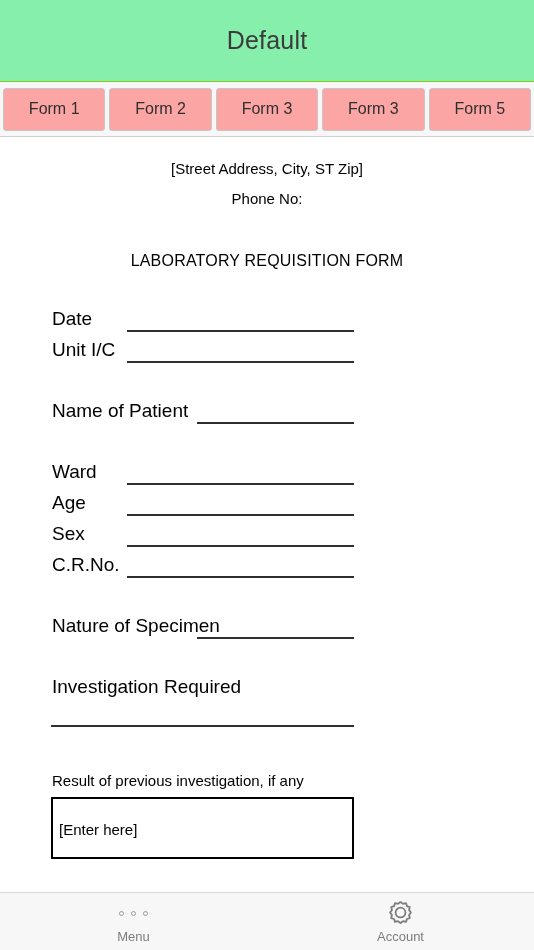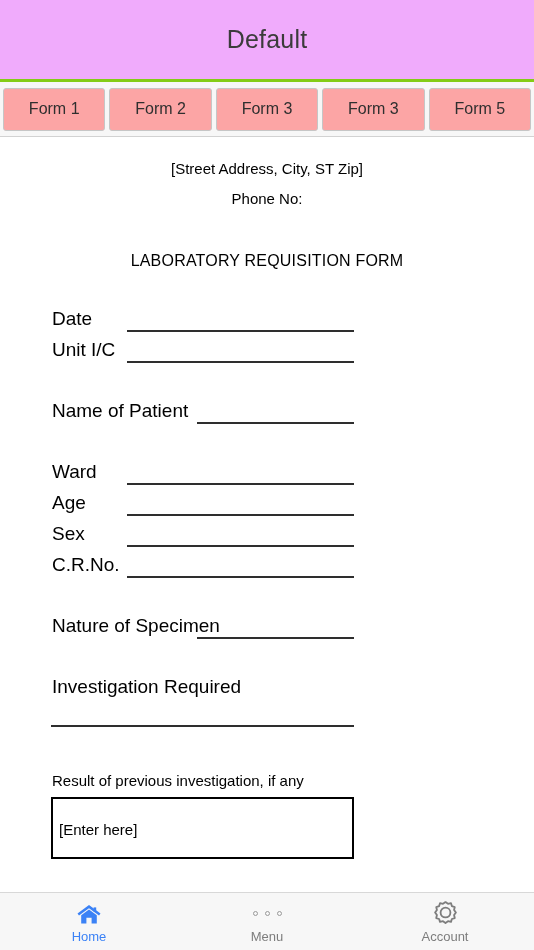--- a/index.html
+++ b/index.html
@@ -17,22 +17,22 @@
     width: 534px;
     height: 950px;
     display: flex;
     flex-direction: column;
     background: #ffffff;
   }
 
   
   .titlebar {
     height: 82px;
-    background: #f0abfc;
-    border-bottom: 3px solid #84cc16;
+    background: #86efac;
+    border-bottom: 1px solid #84cc16;
     display: flex;
     align-items: center;
     justify-content: center;
     flex: 0 0 auto;
   }
   .titlebar-text {
     font-size: 25px;
     color: #3b3b3b;
     letter-spacing: 0.2px;
   }
@@ -282,30 +282,20 @@
 
         <div class="result-label">Result of previous investigation, if any</div>
         <div class="result-box">[Enter here]</div>
 
       </div>
     </div>
   </div>
 
   <div class="bottomnav">
 
-    <div class="navitem active">
-      <span class="navicon">
-        <svg width="26" height="24" viewBox="0 0 26 24" aria-hidden="true">
-          <path d="M13 3 L24.5 11.6 L23 13.6 L13 6.2 L3 13.6 L1.5 11.6 Z" fill="#3b82f6"></path>
-          <path d="M5.2 13.2 L13 7.4 L20.8 13.2 L20.8 21.5 L15.6 21.5 L15.6 15.8 L10.4 15.8 L10.4 21.5 L5.2 21.5 Z" fill="#3b82f6"></path>
-          <rect x="17.6" y="5.4" width="2.6" height="4.2" fill="#3b82f6"></rect>
-        </svg>
-      </span>
-      <span class="navlabel">Home</span>
-    </div>
 
     <div class="navitem">
       <span class="navicon">
         <span class="dots">
           <span class="dot"></span>
           <span class="dot"></span>
           <span class="dot"></span>
         </span>
       </span>
       <span class="navlabel">Menu</span>

